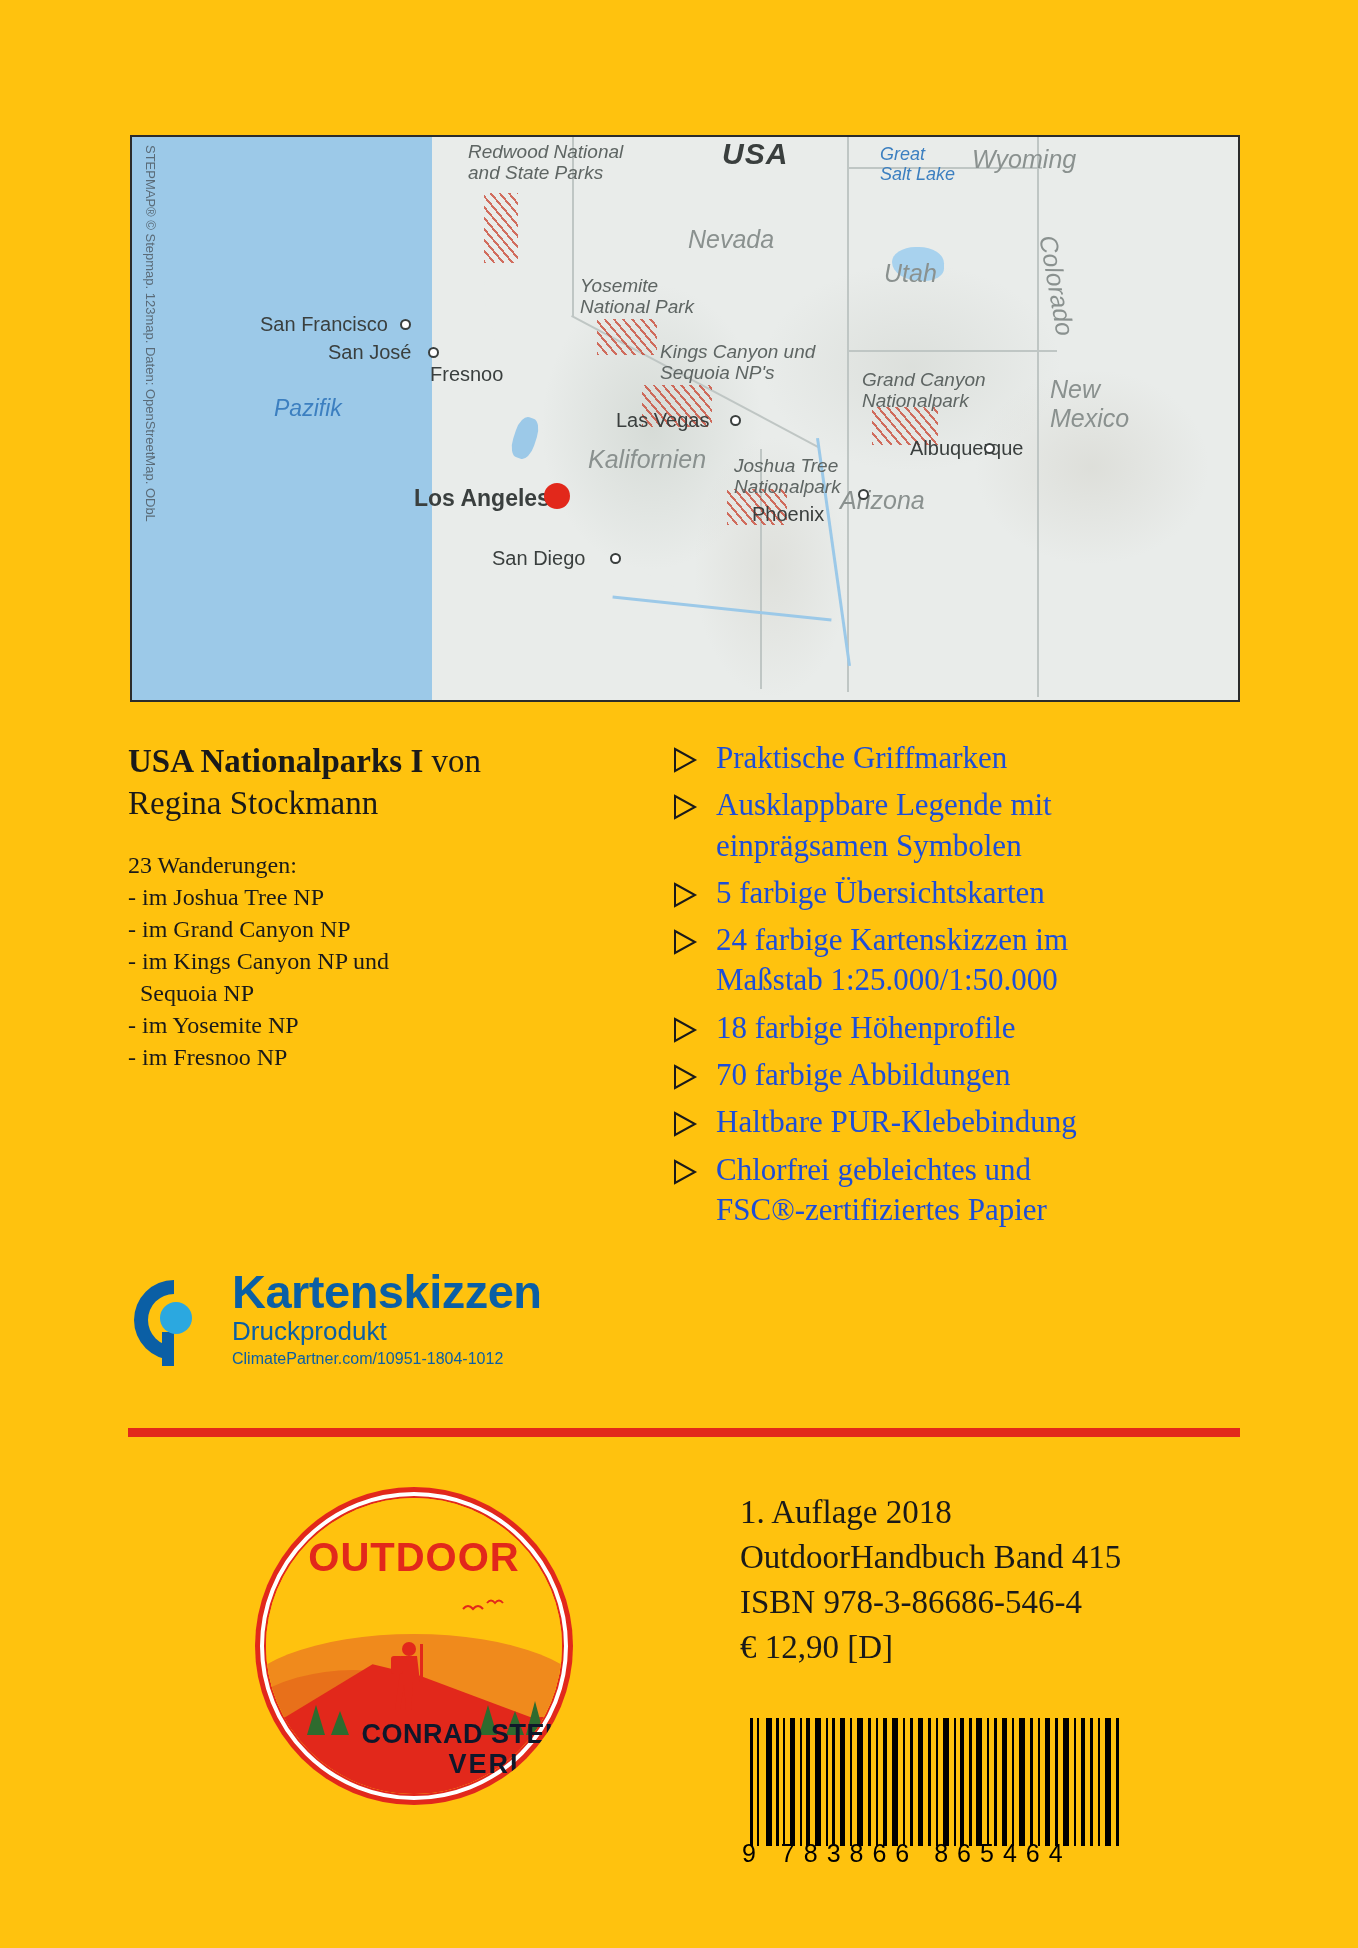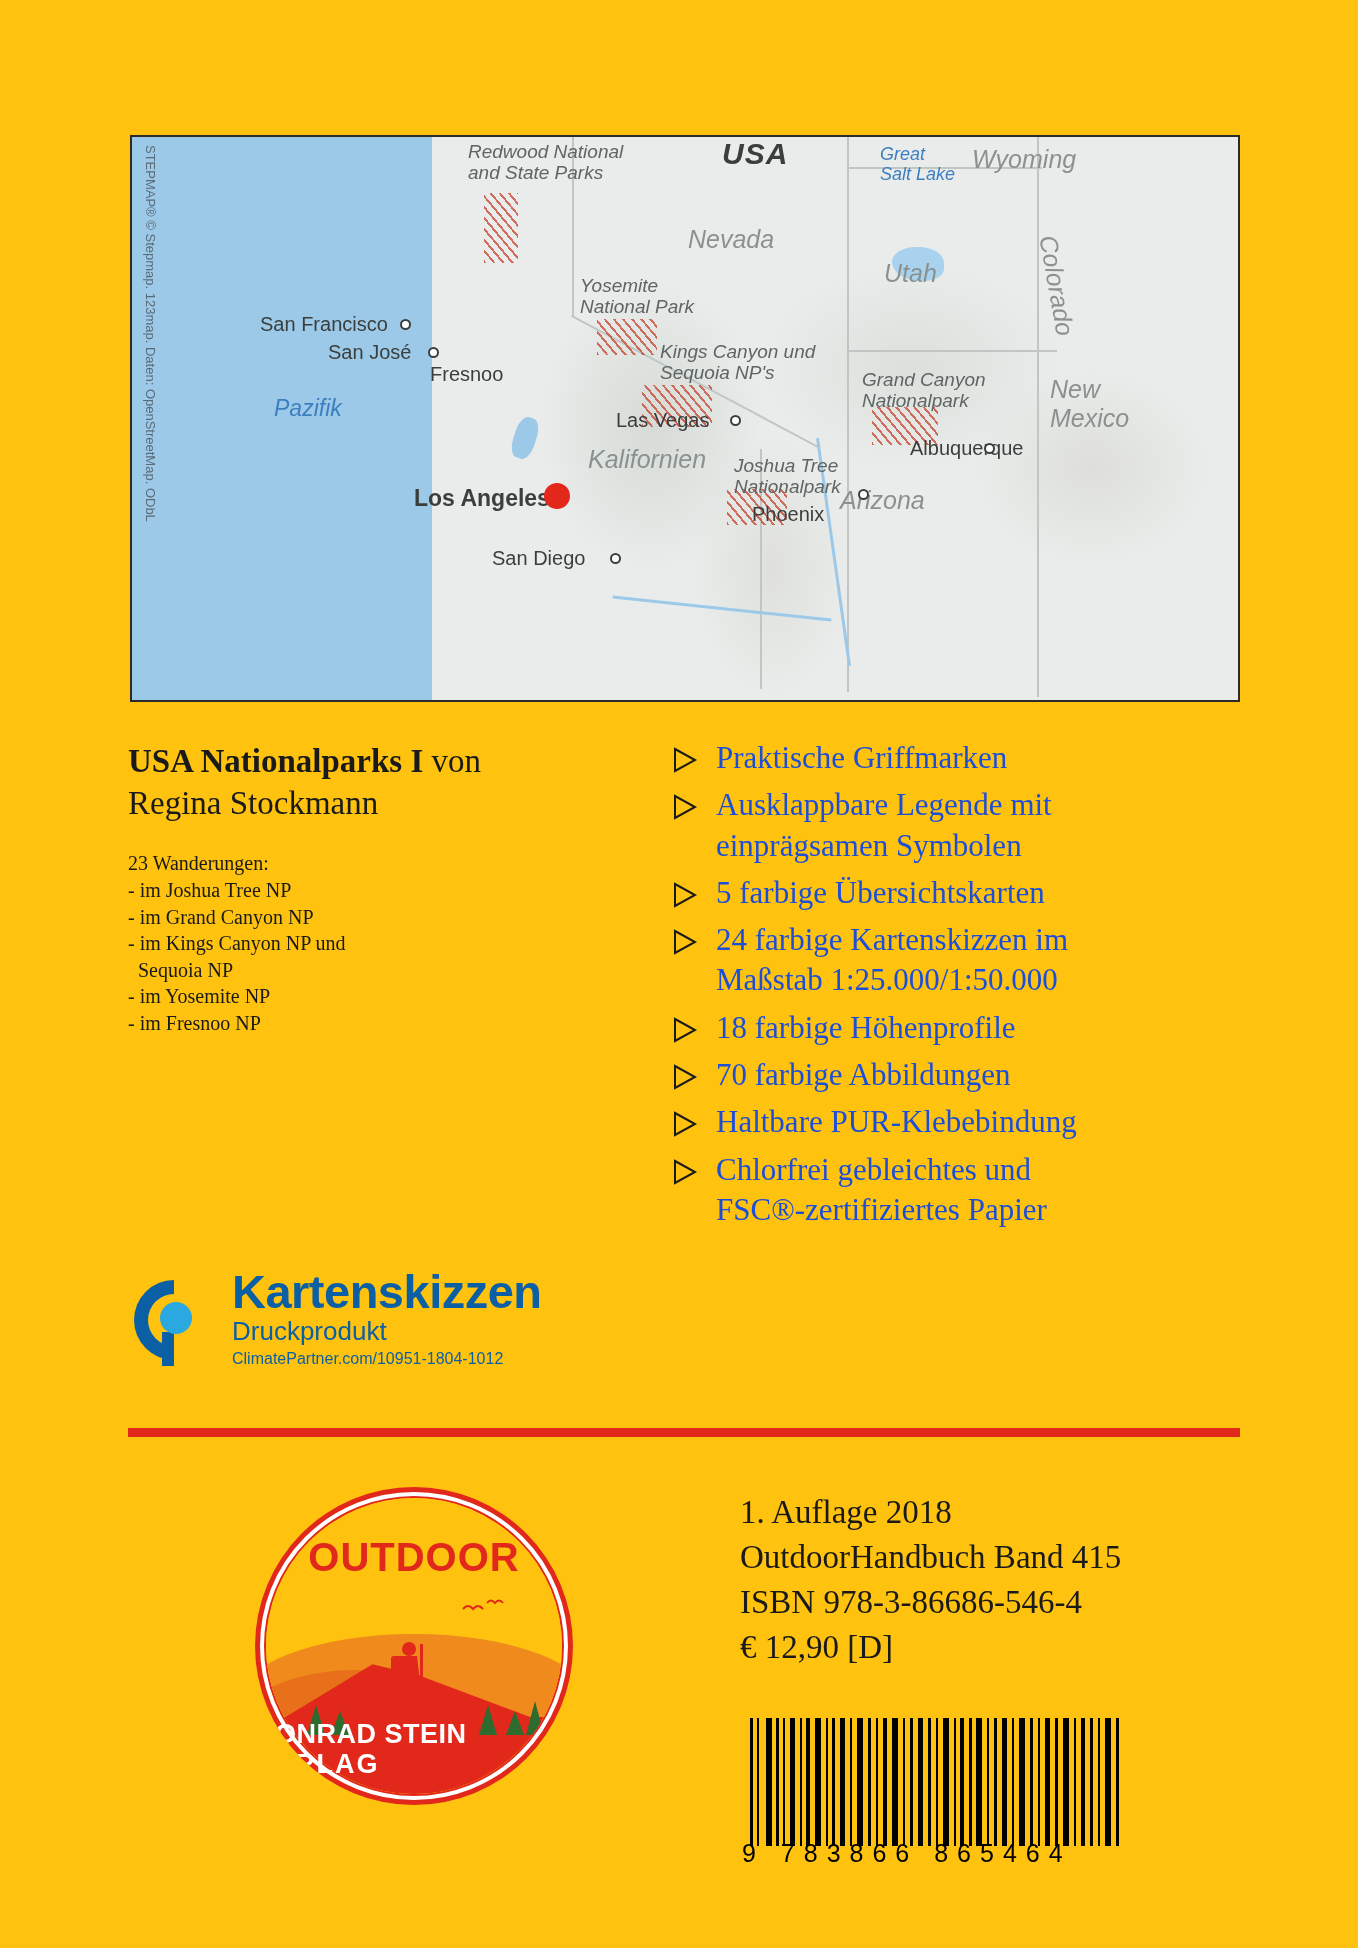--- a/index.html
+++ b/index.html
@@ -143,21 +143,21 @@
     width: 520px;
     color: #1a1a1a;
   }
   .title-line {
     font-size: 33px;
     line-height: 1.28;
     margin: 0 0 26px 0;
   }
   .title-line .strong { font-weight: bold; }
   .walks {
-    font-size: 20px;
+    font-size: 24px;
     line-height: 1.33;
     margin: 0;
   }
   .walks div { white-space: nowrap; }
 
   .right-col {
     position: absolute;
     left: 672px;
     top: 738px;
     width: 620px;
@@ -295,24 +295,24 @@
     font-family: "Liberation Sans", sans-serif;
     font-size: 40px;
     font-weight: bold;
     color: #E2281B;
     letter-spacing: 1px;
     z-index: 5;
   }
   .logo-bottom {
     position: absolute;
     bottom: 26px;
-    left: 0; right: 0;
-    text-align: left;
+    left: 12px; right: 0;
+    text-align: right;
     z-index: 7;
-    color: #ffffff;
+    color: #0f172a;
     font-family: "Liberation Sans", sans-serif;
     font-weight: bold;
     line-height: 1.12;
   }
   .logo-bottom .l1 { font-size: 27px; letter-spacing: .5px;}
   .logo-bottom .l2 { font-size: 27px; letter-spacing: 2px;}
 
   
   .edition {
     position: absolute;

